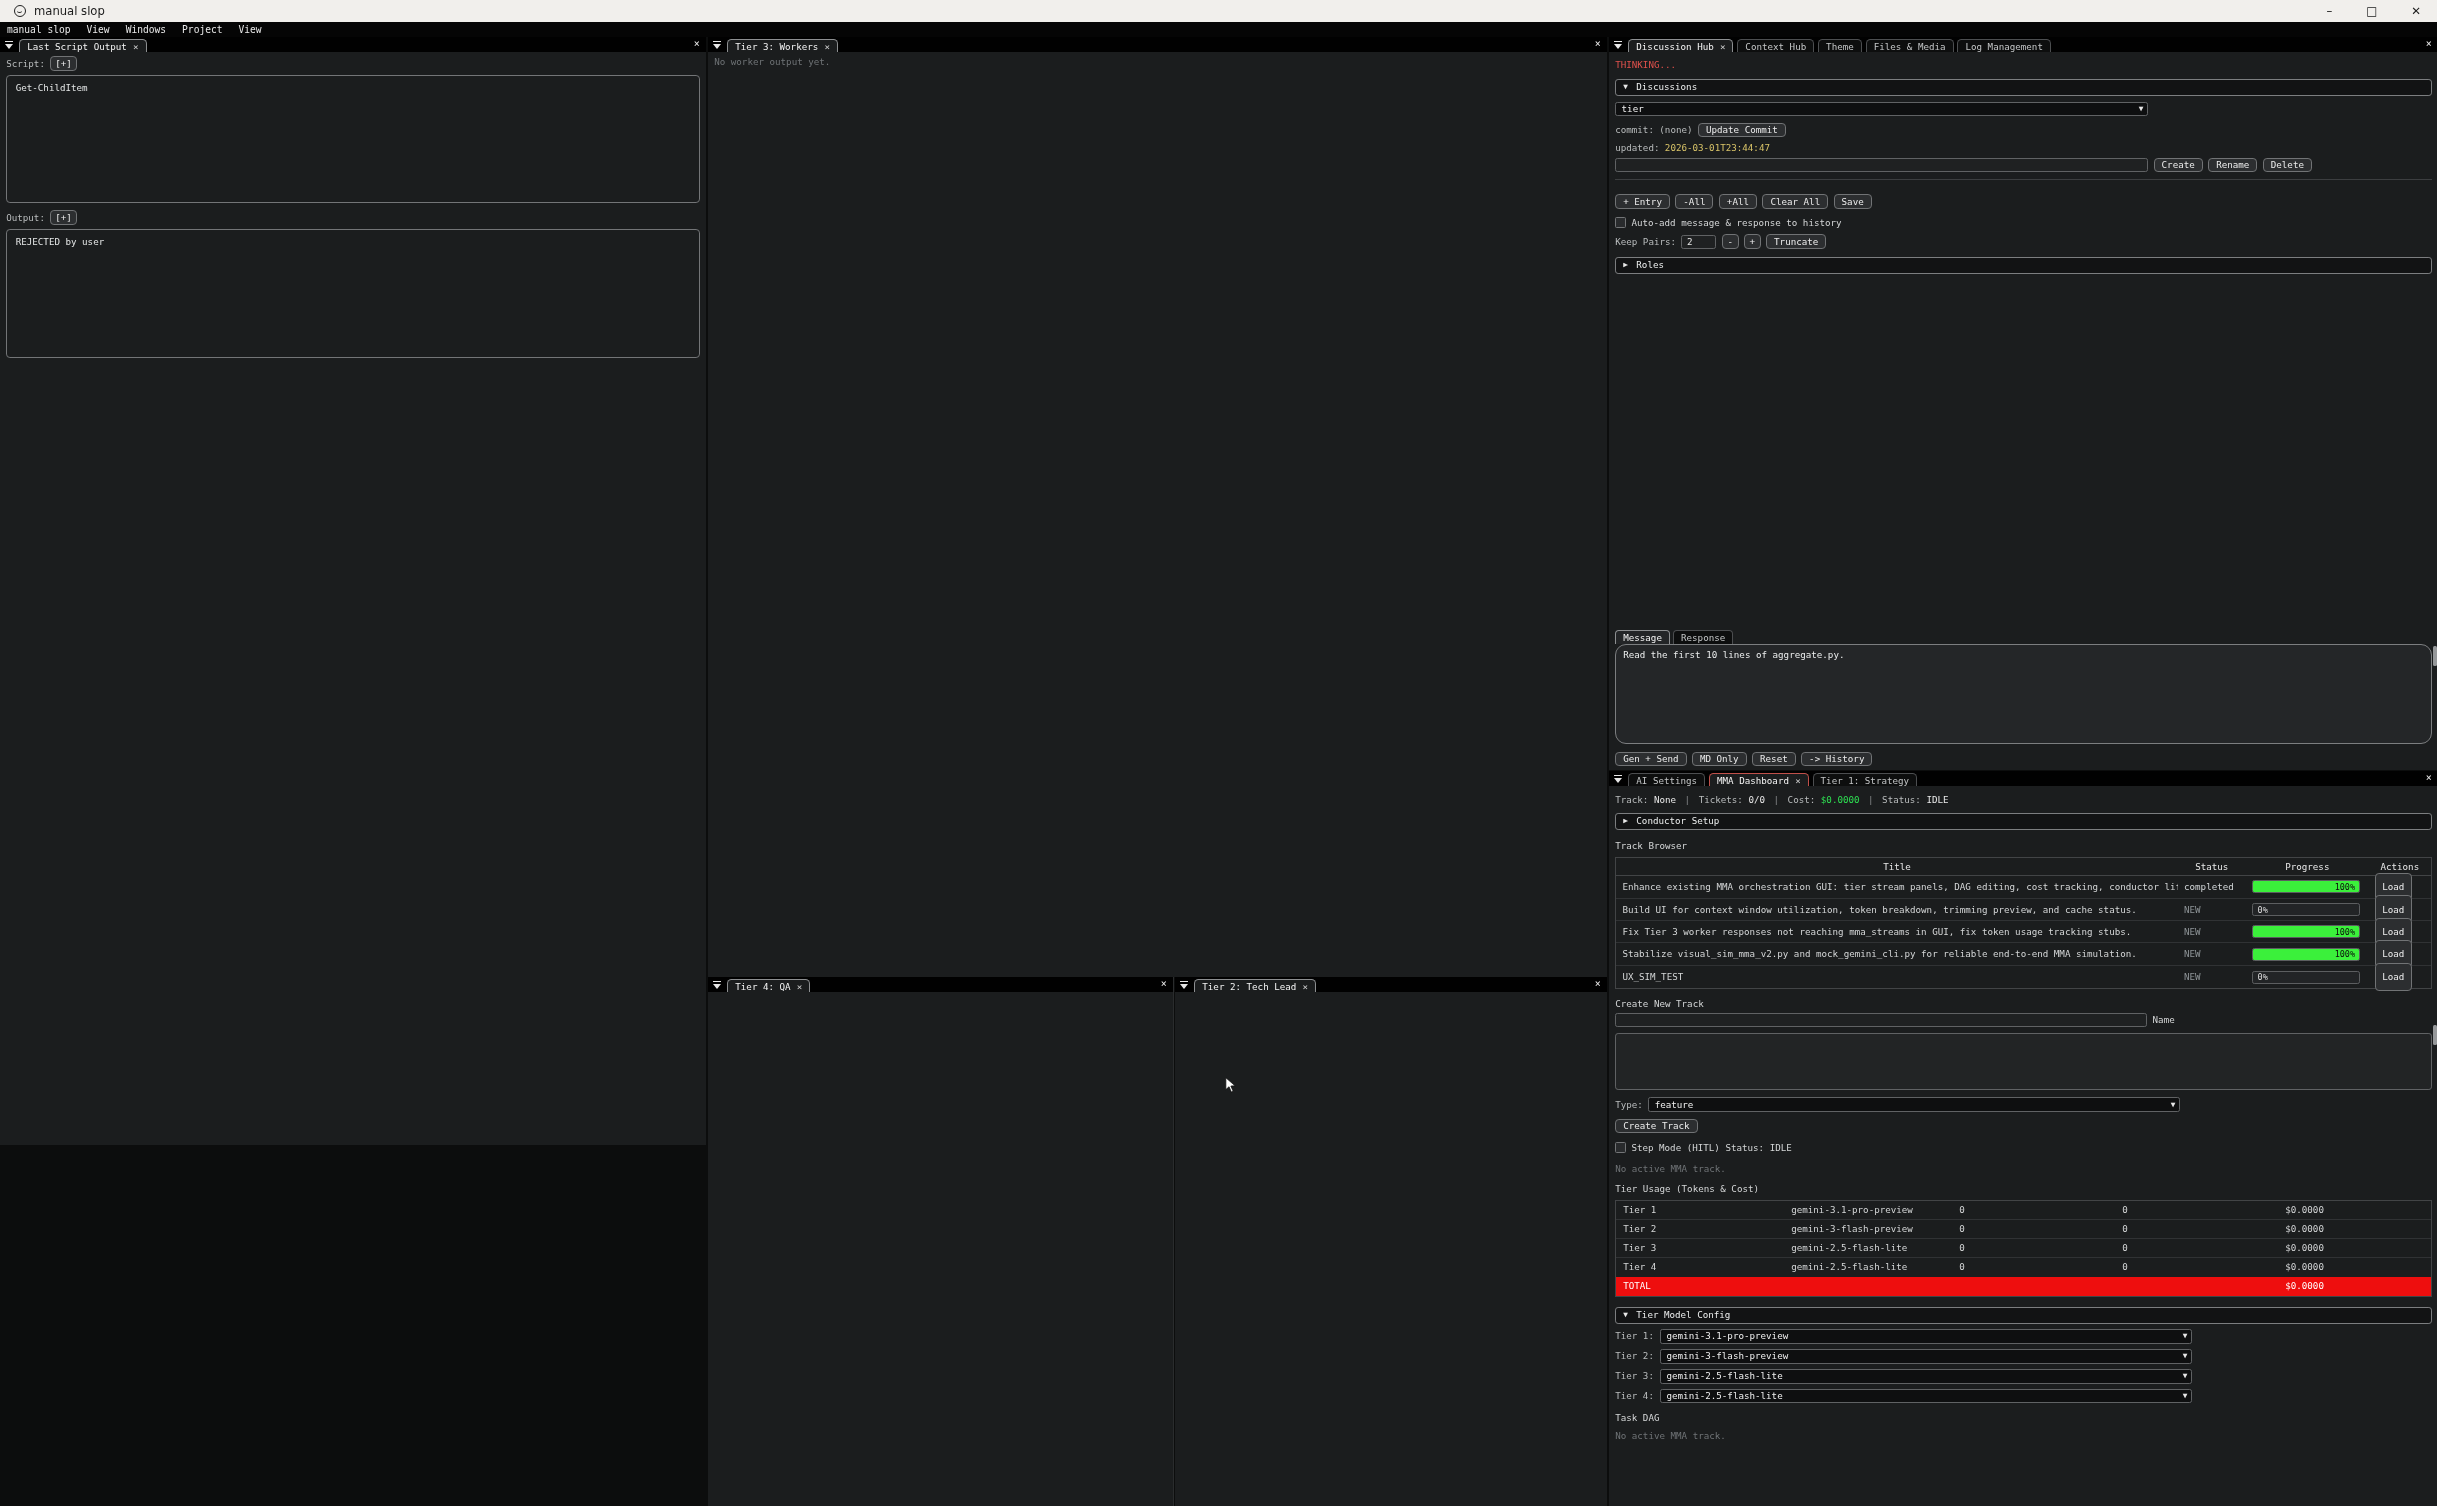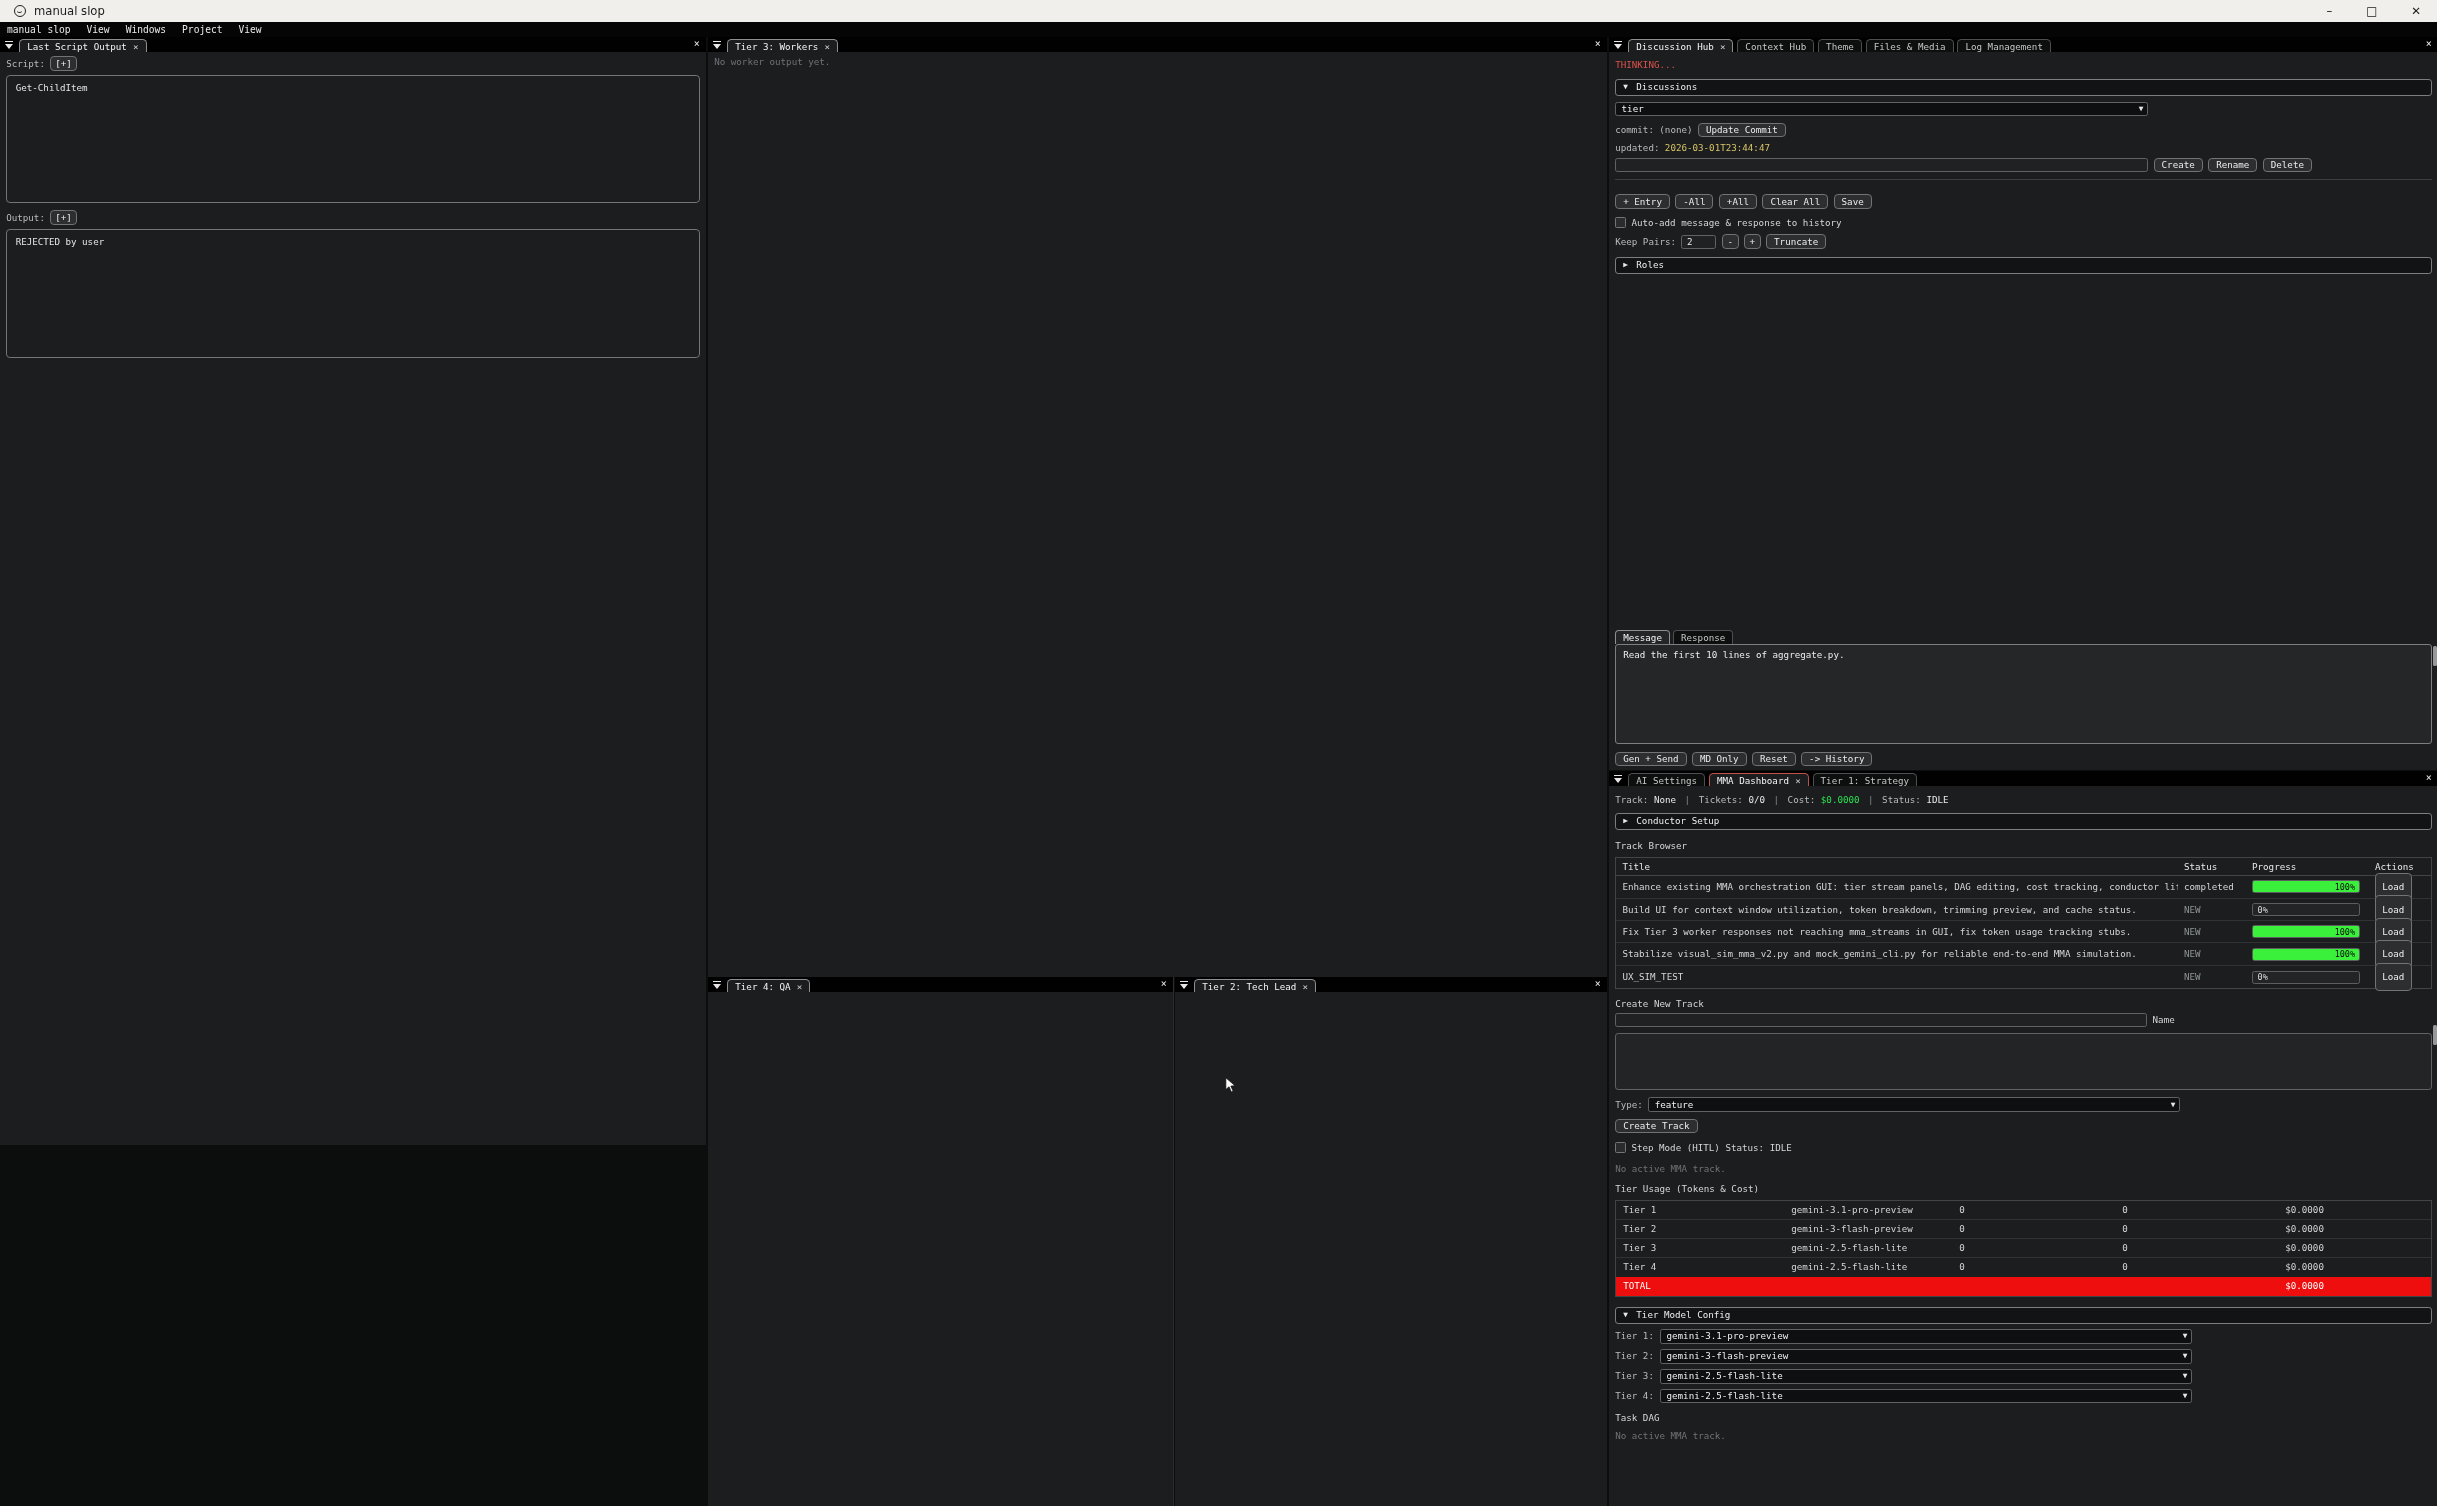--- a/index.html
+++ b/index.html
@@ -75,32 +75,32 @@
   .logrow { margin-top:7.7px; background:#242628; padding:3.1px 7px; display:flex; gap:6.2px; cursor:pointer; }
   
   .script-box { height:128px; margin-top:3.9px; flex:none; }
   .output-box { height:129px; margin-top:3.9px; flex:none; }
   
   .dd-main { width:533px; margin-top:6.2px; }
   .mtabs { display:flex; align-items:flex-end; gap:3.1px; margin-top:6.2px; }
   .mtab { height:14px; padding:0.8px 7px 0; border:0.8px solid #4c4e50; border-bottom:none; border-radius:3.9px 3.9px 0 0;
     background:#0d0e0e; color:#c4c6c7; display:flex; align-items:center; cursor:pointer;}
   .mtab.active { background:#232527; border-color:#8d8f91; color:#f4f4f4; }
-  .bigbox { border:0.8px solid #7c7e80; border-radius:3px; background:#242628; height:100px;
+  .bigbox { border:0.8px solid #7c7e80; border-radius:11px; background:#242628; height:100px;
     padding:3.9px 7px; color:#eceeee; flex:none; }
   .bigbox2 { border:0.8px solid #606264; border-radius:3.1px; background:#222425; height:57px; margin-top:6.2px; flex:none;}
   
   .stats { display:flex; align-items:center; margin-top:3.9px; white-space:nowrap; }
   .stat .stat-label { color:#b9bcbd; }
   .stat .stat-value { color:#e9e9e9; }
   .stat + .stat::before { content:"|"; margin:0 8.5px; color:#85878a; }
   .stat.acc-green .stat-value { color:#2ee052; }
   .ttable, .utable { border:0.8px solid #424446; margin-top:5.4px; flex:none; }
   .trow-grid { display:grid; grid-template-columns:1fr 68px 123px 62px; align-items:center; }
-  .thead { border-bottom:0.8px solid #424446; color:#e8e8e8; }
+  .thead { border-bottom:0.8px solid #424446; color:#e8e8e8;text-align:center; }
   .thead > span { padding:3.1px 6.2px; }
   .trow { border-bottom:0.8px solid #303234; height:22.4px; }
   .trow:last-child { border-bottom:none; }
   .trow > span { padding:0 6.2px; white-space:nowrap; overflow:hidden; }
   .tcell-status { color:#d2d6d8; }
   .tcell-status.new { color:#8e9497; }
   .pbar { position:relative; display:block; width:108px; height:13px; border:0.8px solid #5c5e60;
     border-radius:2.3px; background:#222426; overflow:hidden; }
   .pfill { display:block; height:100%; background:#3bf03b; }
   .ptext { position:absolute; top:0.8px; font-size:8.5px; }

